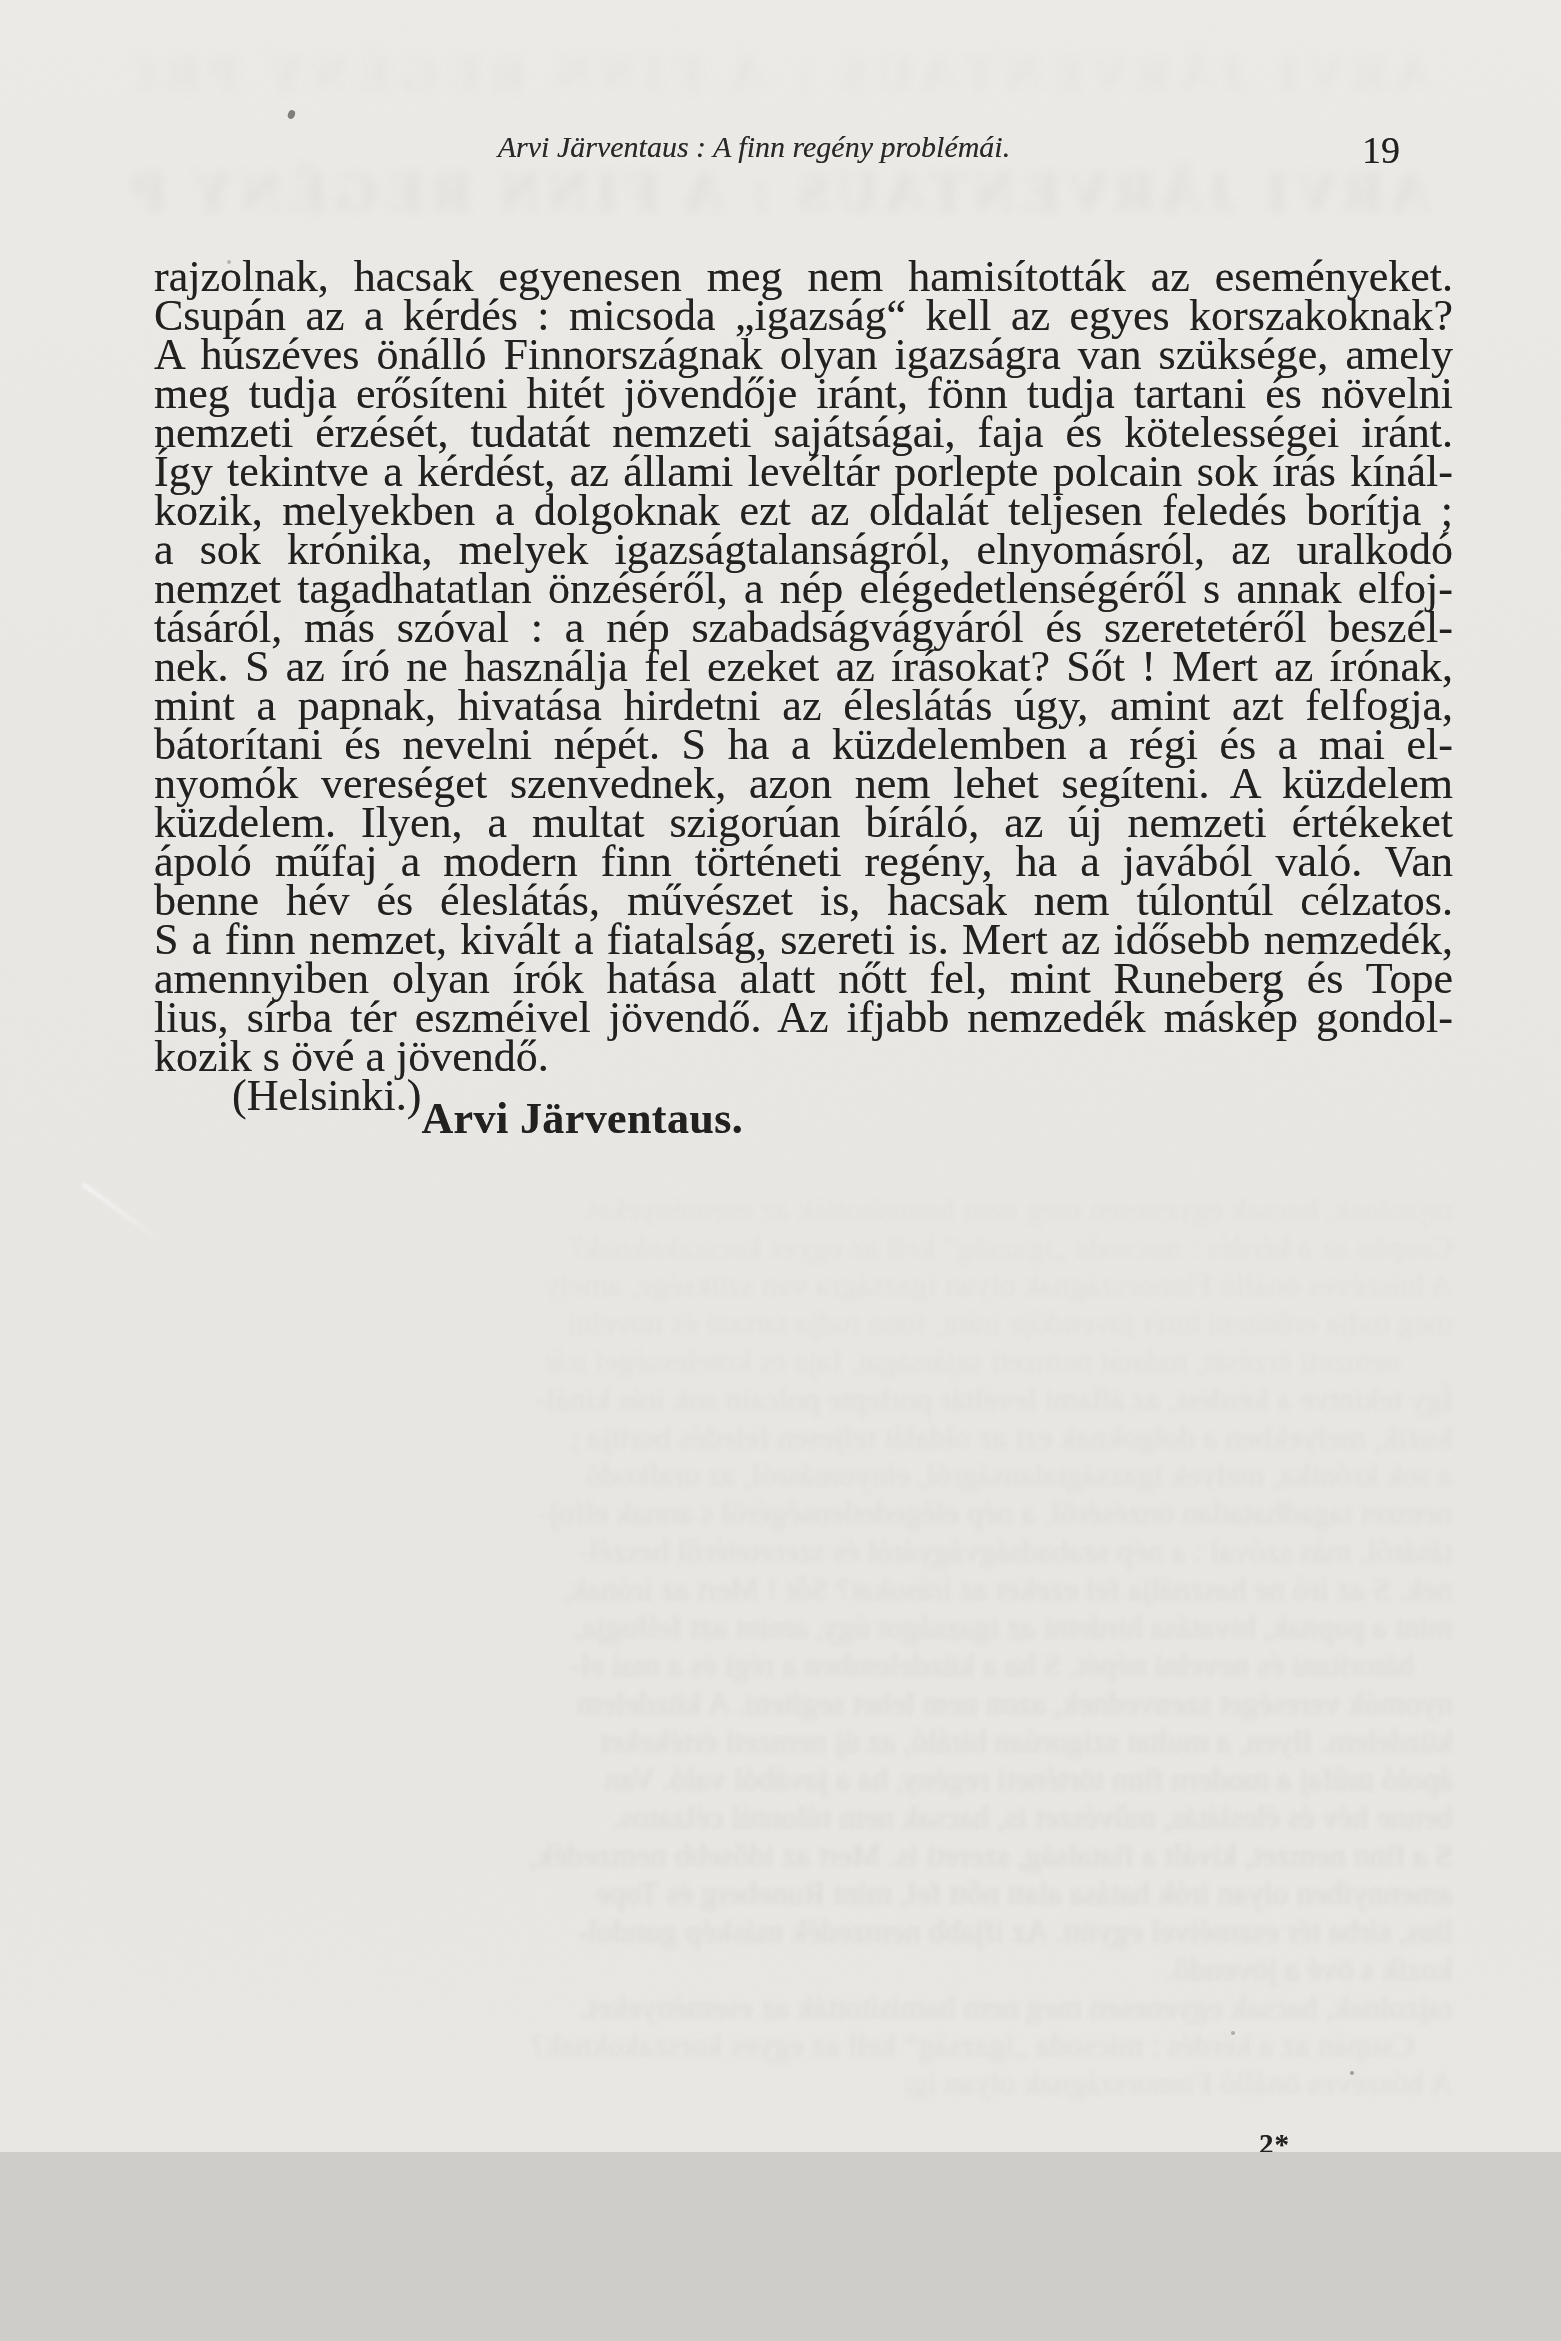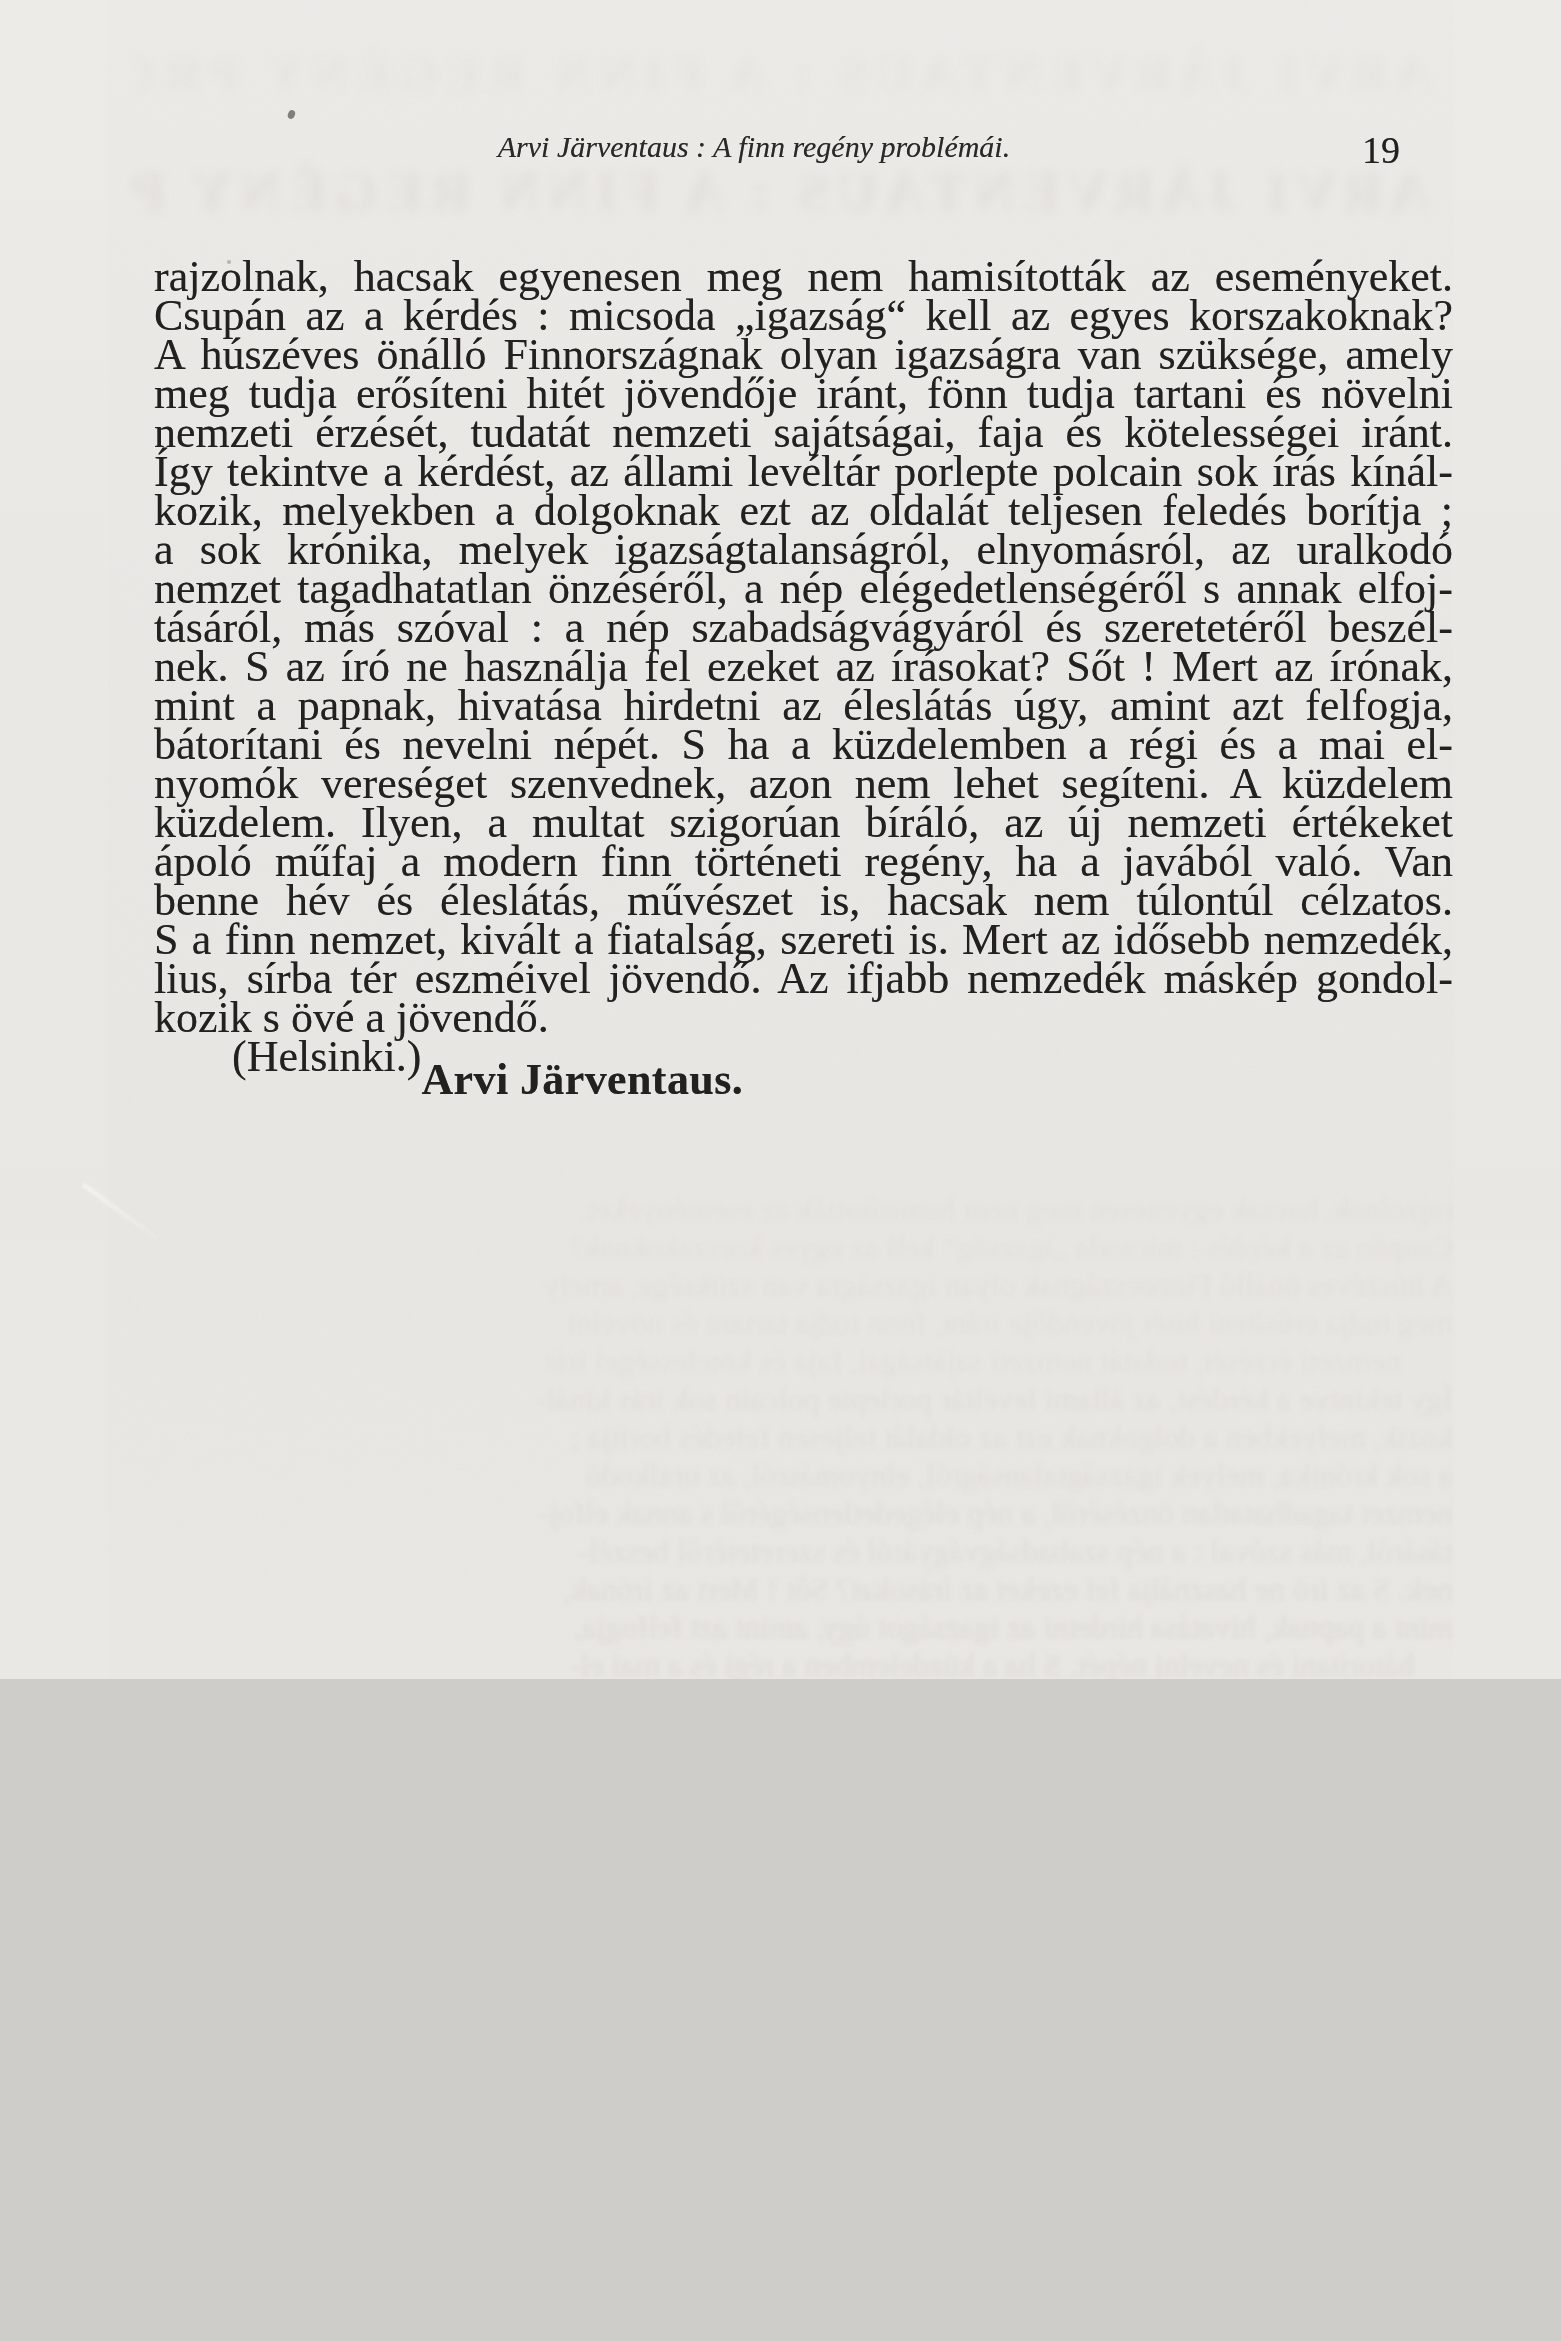--- a/index.html
+++ b/index.html
@@ -3,21 +3,21 @@
 <meta charset="utf-8">
 <style>
   :root{
     --paper:#ebe9e6;
     --ink:#222120;
     --ghost:#86827a;
   }
   html,body{margin:0;padding:0;background:#cfcdc9;}
   .page{
     position:relative;
-    width:1561px;height:1679px;
+    width:1561px;height:2152px;
     background:linear-gradient(180deg,#edebe8 0%,#eae8e5 38%,#e9e7e3 72%,#eae8e4 100%);
     background-color:var(--paper);
     overflow:hidden;
     font-family:"Liberation Serif","DejaVu Serif",serif;
     color:var(--ink);
   }
   .noise{position:absolute;inset:0;width:100%;height:100%;opacity:.35;pointer-events:none;}
   
   .ghost-layer{position:absolute;inset:0;pointer-events:none;color:var(--ghost);}
   .ghost-title{
@@ -136,20 +136,21 @@
         <div class="bline">nemzet tagadhatatlan önzéséről, a nép elégedetlenségéről s annak elfoj-</div>
         <div class="bline">tásáról, más szóval : a nép szabadságvágyáról és szeretetéről beszél-</div>
         <div class="bline">nek. S az író ne használja fel ezeket az írásokat? Sőt ! Mert az írónak,</div>
         <div class="bline">mint a papnak, hivatása hirdetni az éleslátás úgy, amint azt felfogja,</div>
         <div class="bline">bátorítani és nevelni népét. S ha a küzdelemben a régi és a mai el-</div>
         <div class="bline">nyomók vereséget szenvednek, azon nem lehet segíteni. A küzdelem</div>
         <div class="bline">küzdelem. Ilyen, a multat szigorúan bíráló, az új nemzeti értékeket</div>
         <div class="bline">ápoló műfaj a modern finn történeti regény, ha a javából való. Van</div>
         <div class="bline">benne hév és éleslátás, művészet is, hacsak nem túlontúl célzatos.</div>
         <div class="bline">S a finn nemzet, kivált a fiatalság, szereti is. Mert az idősebb nemzedék,</div>
+        <div class="bline">amennyiben olyan írók hatása alatt nőtt fel, mint Runeberg és Tope</div>
         <div class="bline">lius, sírba tér eszméivel jövendő. Az ifjabb nemzedék máskép gondol-</div>
         <div class="bline short">kozik s övé a jövendő.</div>
       </div>
     <div class="closing">
       <span class="location">(Helsinki.)</span>
       <span class="signature">Arvi Järventaus.</span>
     </div>
   </div>
 
   <div class="footer-mark">2*</div>

